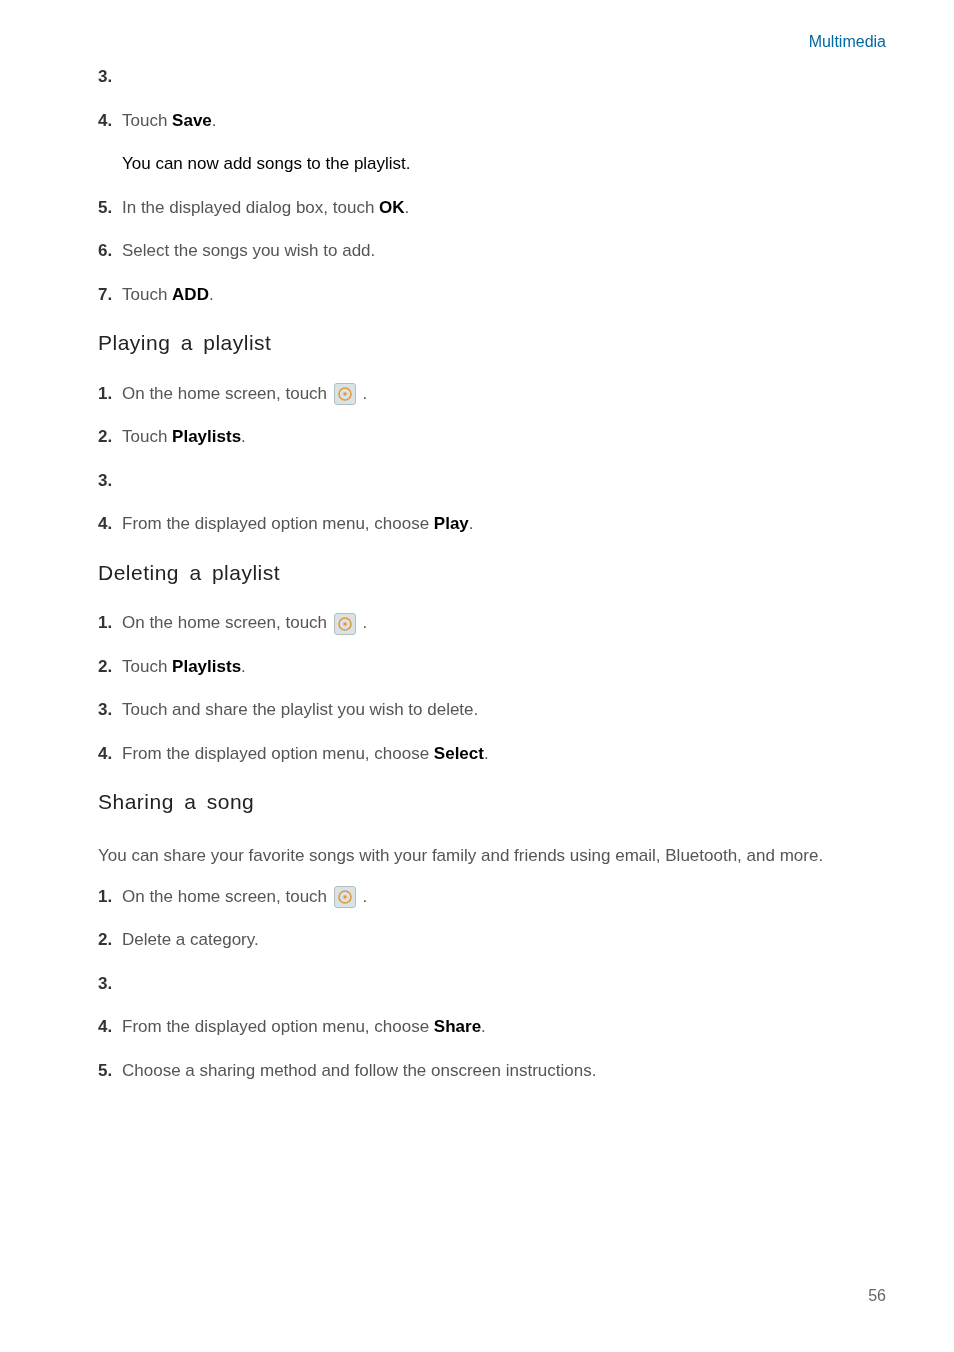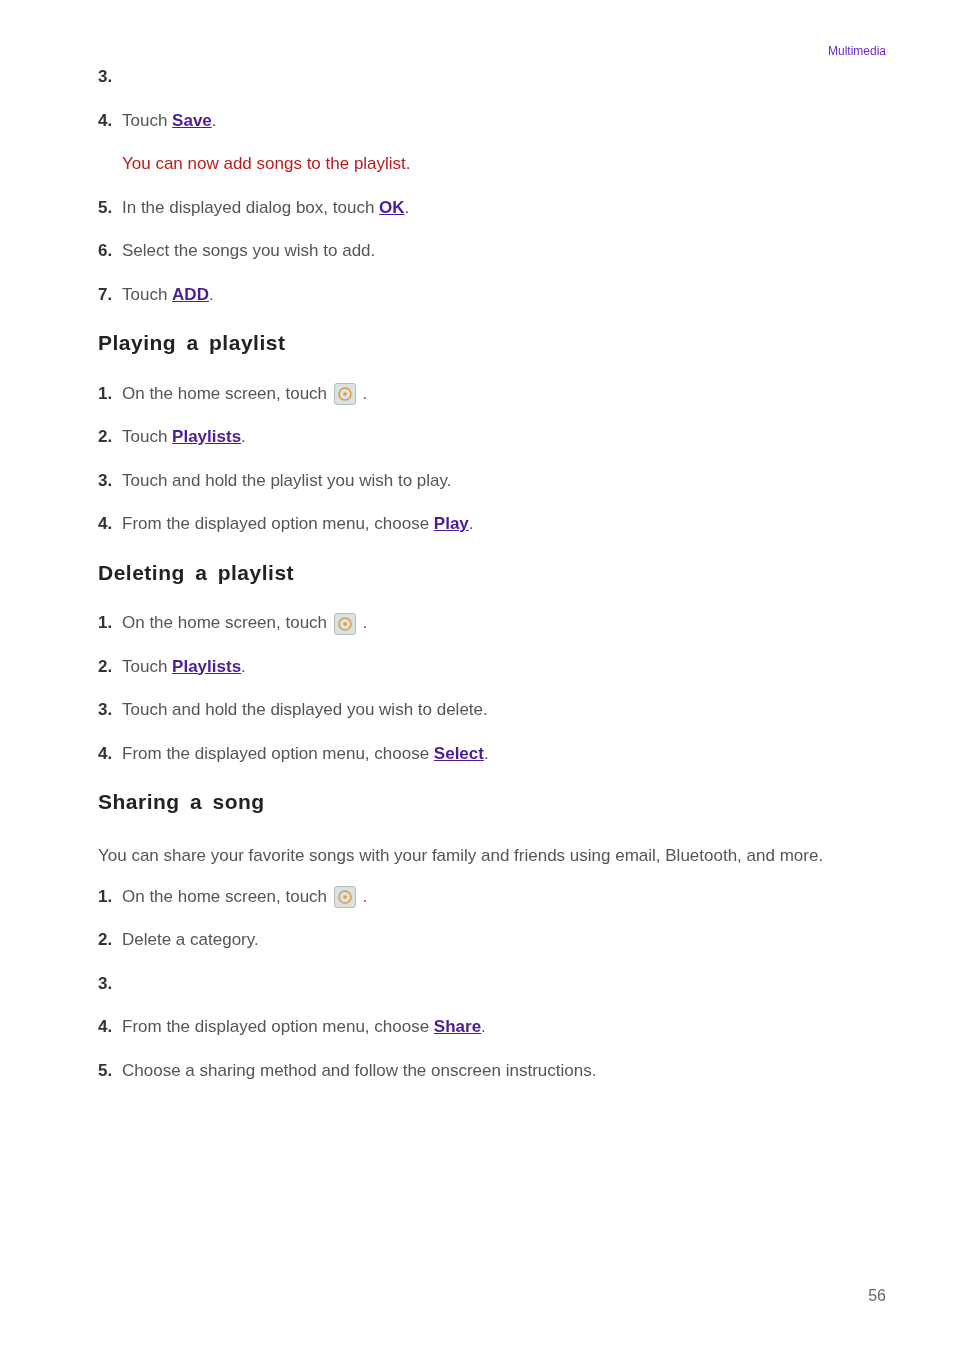--- a/index.html
+++ b/index.html
@@ -9,45 +9,45 @@
     background: #fff;
     font-family: "Segoe UI", "Helvetica Neue", Arial, sans-serif;
     color: #555;
     position: relative;
     padding: 28px 90px 0 98px;
     font-size: 17px;
     line-height: 1.5;
   }
   .header-label {
     position: absolute;
-    top: 42px;
+    top: 30px;
     right: 68px;
-    font-size: 12px;
-    color: #6d28d9;
+    font-size: 16px;
+    color: #0369a1;
   }
   .step {
     margin-bottom: 18px;
     display: flex;
     align-items: baseline;
   }
   .step-num {
     font-weight: 700;
     color: #333;
     min-width: 24px;
   }
   .step-text { color: #555; }
   .sub-text {
     margin-top: 8px;
     margin-left: 24px;
-    color: #b91c1c;
+    color: #000000;
     margin-bottom: 18px;
   }
-  .bold { font-weight: 700; color: #4c1d95; text-decoration: underline; }
+  .bold { font-weight: 700; color: #000000; }
   .h2 {
-    font-weight: 700;
+    font-weight: 400;
     font-size: 21px;
     color: #222;
     margin-top: 20px;
     margin-bottom: 22px;
     letter-spacing: 0.5px;
     word-spacing: 4px;
   }
   .para {
     color: #555;
     margin-bottom: 12px;
@@ -133,21 +133,20 @@
     </span>
   </div>
   <div class="step">
     <span class="step-num">2.</span>
     <span class="step-text">
       <span>Touch </span><span class="bold">Playlists</span><span>.</span>
     </span>
   </div>
   <div class="step">
     <span class="step-num">3.</span>
-    <span class="step-text">Touch and hold the playlist you wish to play.</span>
   </div>
   <div class="step">
     <span class="step-num">4.</span>
     <span class="step-text">
       <span>From the displayed option menu, choose </span><span class="bold">Play</span><span>.</span>
     </span>
   </div>
 </div>
 
 <div class="h2">Deleting a playlist</div>
@@ -165,21 +164,21 @@
     </span>
   </div>
   <div class="step">
     <span class="step-num">2.</span>
     <span class="step-text">
       <span>Touch </span><span class="bold">Playlists</span><span>.</span>
     </span>
   </div>
   <div class="step">
     <span class="step-num">3.</span>
-    <span class="step-text">Touch and hold the displayed you wish to delete.</span>
+    <span class="step-text">Touch and share the playlist you wish to delete.</span>
   </div>
   <div class="step">
     <span class="step-num">4.</span>
     <span class="step-text">
       <span>From the displayed option menu, choose </span><span class="bold">Select</span><span>.</span>
     </span>
   </div>
 </div>
 
 <div class="h2">Sharing a song</div>

